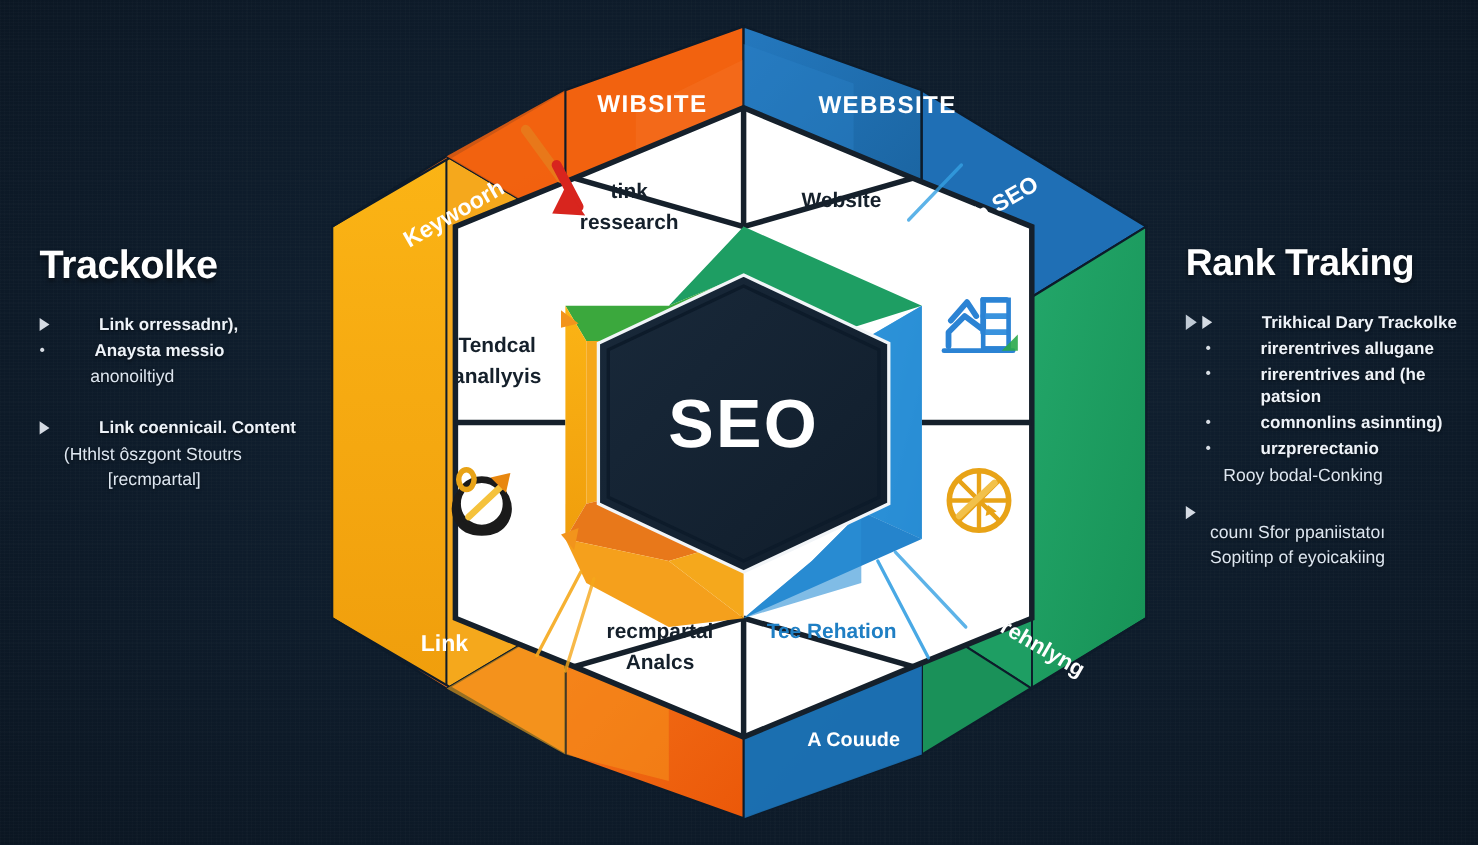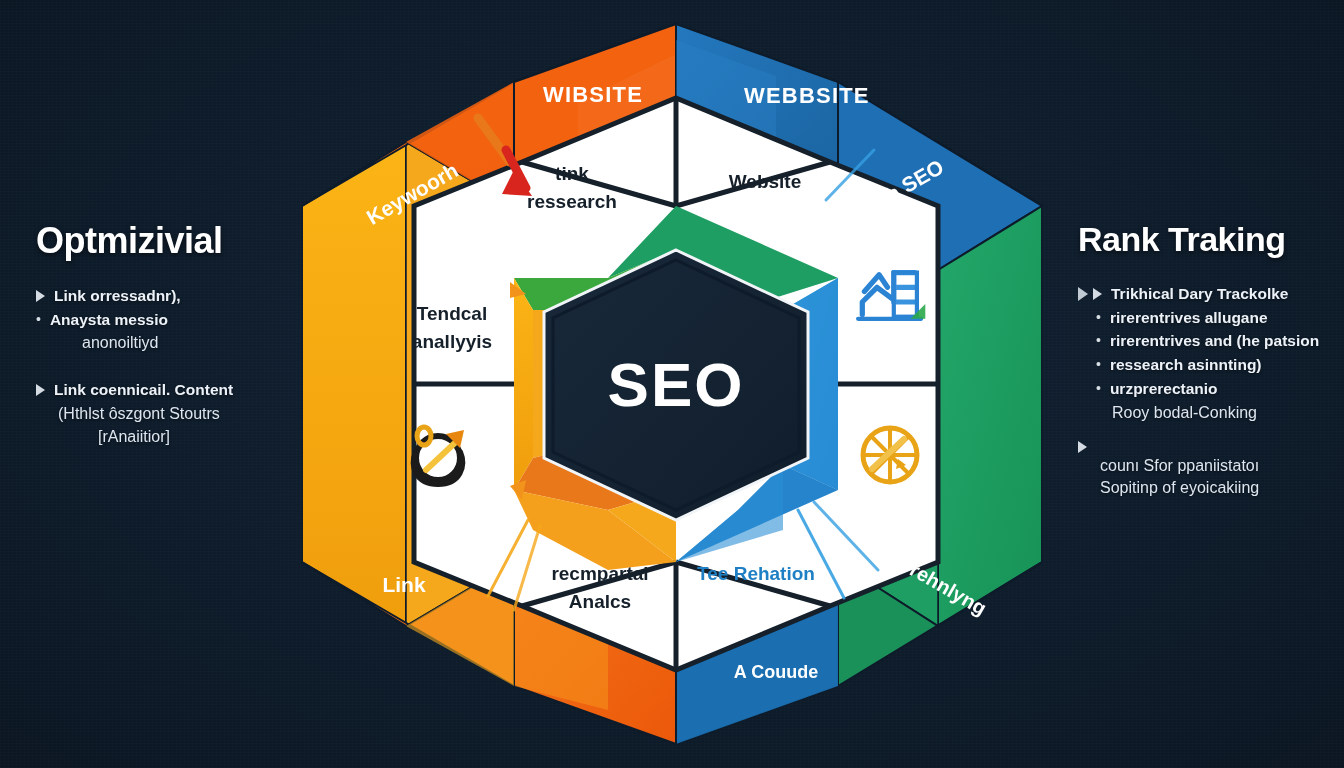--- a/index.html
+++ b/index.html
@@ -83,20 +83,21 @@
     border-bottom: 7px solid transparent;
     display: inline-block;
     transform: translateY(2px);
   }
   .bullet-text {
     color: #edf2f8;
     font-size: 15.5px;
     font-weight: bold;
     line-height: 1.28;
     text-shadow: 0 1px 3px rgba(0,0,0,0.5);
+    margin-left: 36px;
   }
   .sub-text {
     color: #dde6f0;
     font-size: 16px;
     font-weight: normal;
     line-height: 1.3;
     margin: 1px 0 2px 0;
     text-shadow: 0 1px 3px rgba(0,0,0,0.5);
   }
   .sub-text.ind1 { padding-left: 46px; }
@@ -133,42 +134,42 @@
     font-size: 62px;
     letter-spacing: 2px;
   }
 </style>
 </head>
 <body>
 
 <div id="stage" style="background-color: rgb(14, 28, 43);">
 
   <div class="side-panel" id="panel-left">
-    <div class="panel-title">Optmizivial</div>
+    <div class="panel-title">Trackolke</div>
 
     <div class="bullet-group">
       <div class="bullet-row">
         <span class="bullet-mark tri"></span>
         <span class="bullet-text">Link orressadnr),</span>
       </div>
       <div class="bullet-row">
         <span class="bullet-mark">•</span>
         <span class="bullet-text">Anaysta messio</span>
       </div>
       <div class="sub-text ind1">anonoiltiyd</div>
     </div>
 
 
     <div class="bullet-group" style="margin-top:26px;">
       <div class="bullet-row">
         <span class="bullet-mark tri"></span>
         <span class="bullet-text">Link coennicail. Content</span>
       </div>
       <div class="sub-text ind2">(Hthlst ôszgont Stoutrs</div>
-      <div class="sub-text ind3">[rAnaiitior]</div>
+      <div class="sub-text ind3">[recmpartal]</div>
     </div>
   </div>
 
   <div class="side-panel" id="panel-right">
     <div class="panel-title">Rank Traking</div>
 
     <div class="bullet-group">
       <div class="bullet-row">
         <span class="bullet-mark arrow"></span>
         <span class="bullet-mark tri" style="margin-left:-4px;"></span>
@@ -177,21 +178,21 @@
       <div class="bullet-row" style="padding-left:18px;">
         <span class="bullet-mark">•</span>
         <span class="bullet-text">rirerentrives allugane</span>
       </div>
       <div class="bullet-row" style="padding-left:18px;">
         <span class="bullet-mark">•</span>
         <span class="bullet-text">rirerentrives and (he patsion</span>
       </div>
       <div class="bullet-row" style="padding-left:18px;">
         <span class="bullet-mark">•</span>
-        <span class="bullet-text">ressearch asinnting)</span>
+        <span class="bullet-text">comnonlins asinnting)</span>
       </div>
       <div class="bullet-row" style="padding-left:18px;">
         <span class="bullet-mark">•</span>
         <span class="bullet-text">urzprerectanio</span>
       </div>
       <div class="sub-text ind4">Rooy bodal-Conking</div>
     </div>
 
     <div class="bullet-group">
       <div class="bullet-row">

